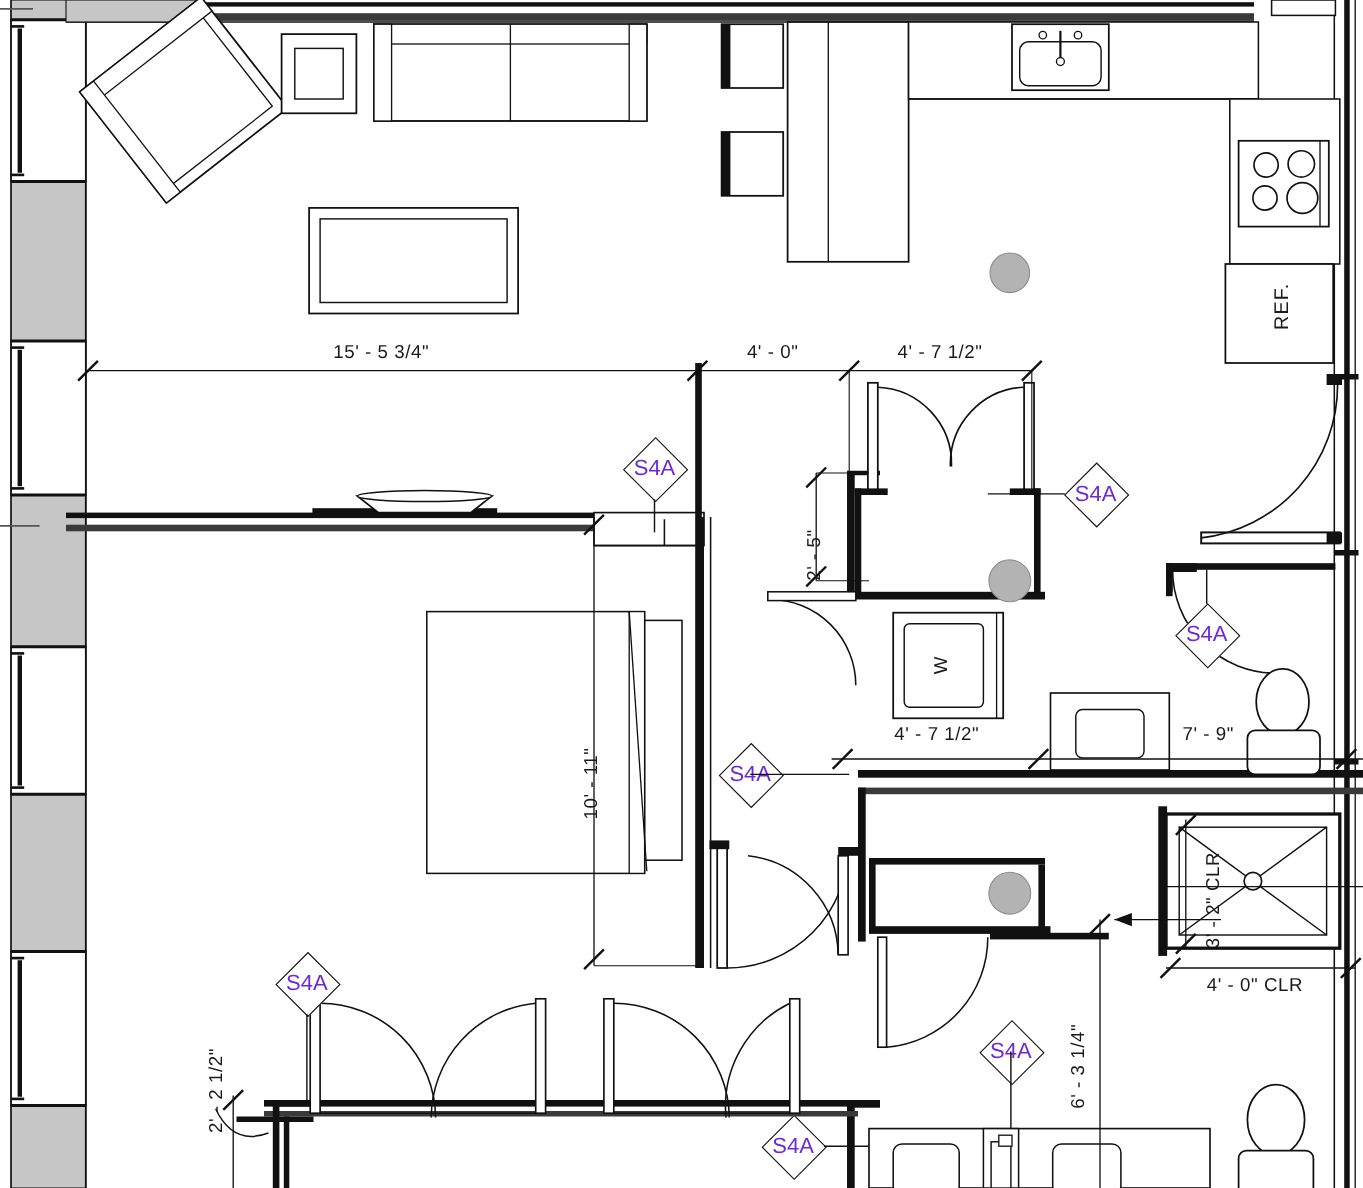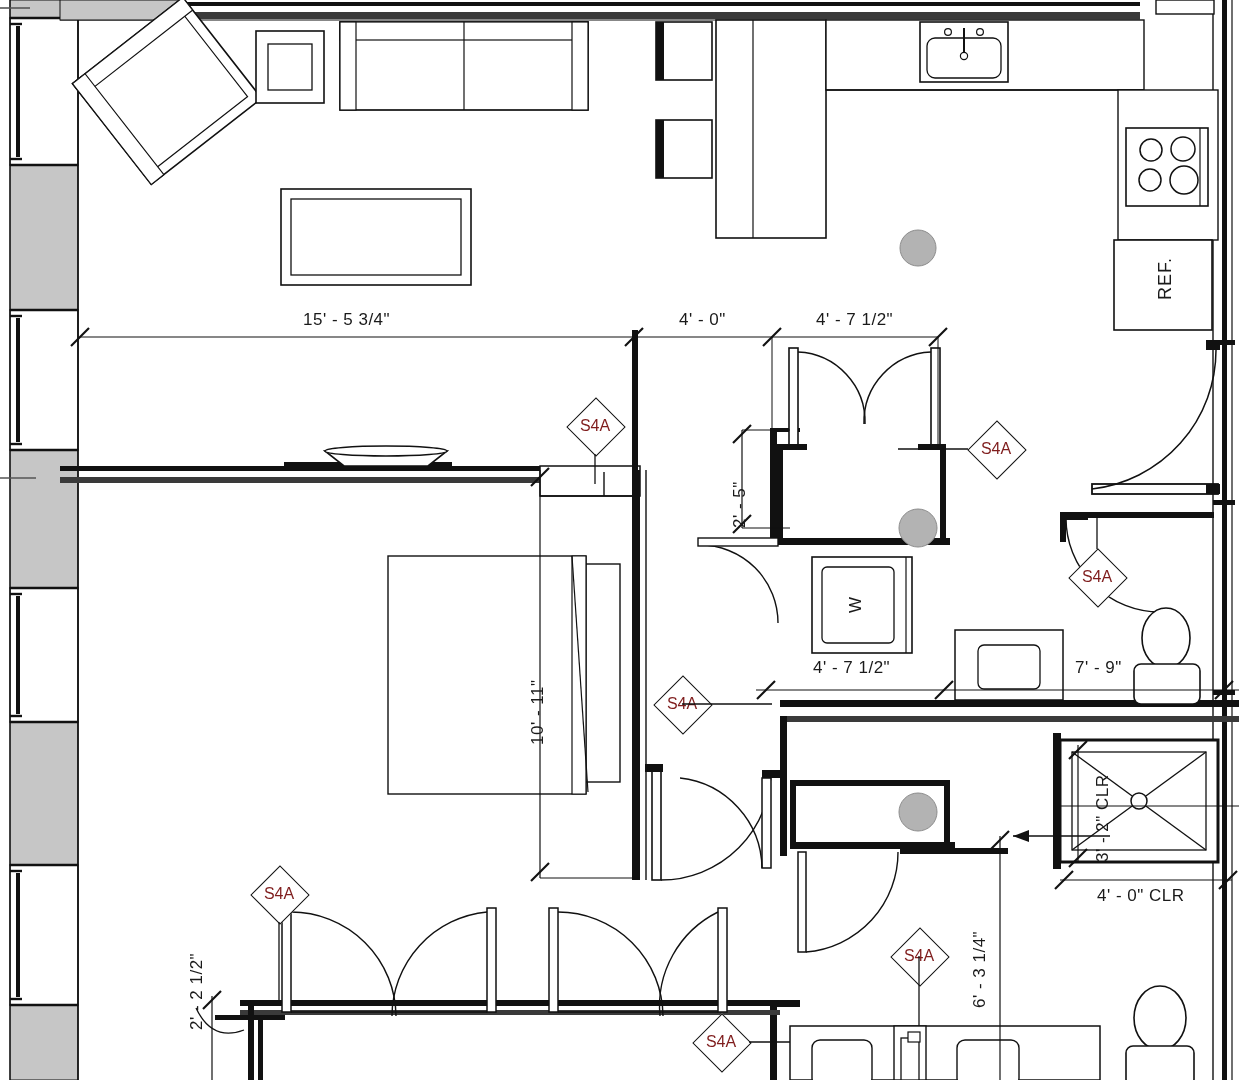--- a/index.html
+++ b/index.html
@@ -3,21 +3,21 @@
 <meta charset="utf-8">
 <style>
   html,body{margin:0;padding:0;background:#fff;}
   body{font-family:"Liberation Sans", sans-serif;}
   #plan{position:relative;width:1239px;height:1080px;background:#ffffff;overflow:hidden;}
   #plan svg{position:absolute;left:0;top:0;}
   .lbl{position:absolute;font-family:"Liberation Sans", sans-serif;font-size:17px;color:#1a1a1a;white-space:nowrap;letter-spacing:.5px;}
   .rot90{transform-origin:0 0;transform:rotate(-90deg);}
   .tag{position:absolute;width:56px;height:56px;}
   .tag .dia{position:absolute;left:0;top:0;width:40px;height:40px;border:1.6px solid #111;background:#fff;transform:rotate(45deg);left:8px;top:8px;}
-  .tag .txt{position:absolute;left:0;top:0;width:56px;height:56px;display:flex;align-items:center;justify-content:center;font-size:16px;color:#7f1d1d;font-family:"Liberation Sans", sans-serif;}
+  .tag .txt{position:absolute;left:0;top:0;width:56px;height:56px;display:flex;align-items:center;justify-content:center;font-size:20px;color:#6d28d9;font-family:"Liberation Sans", sans-serif;}
 </style>
 </head>
 <body>
 
 <div id="plan">
 
   <svg width="1239" height="1080" viewBox="0 0 1239 1080">
     <defs>
       <g id="x-tick">
           <line x1="-9" y1="9" x2="9" y2="-9" stroke="#111" stroke-width="2.2"></line>

